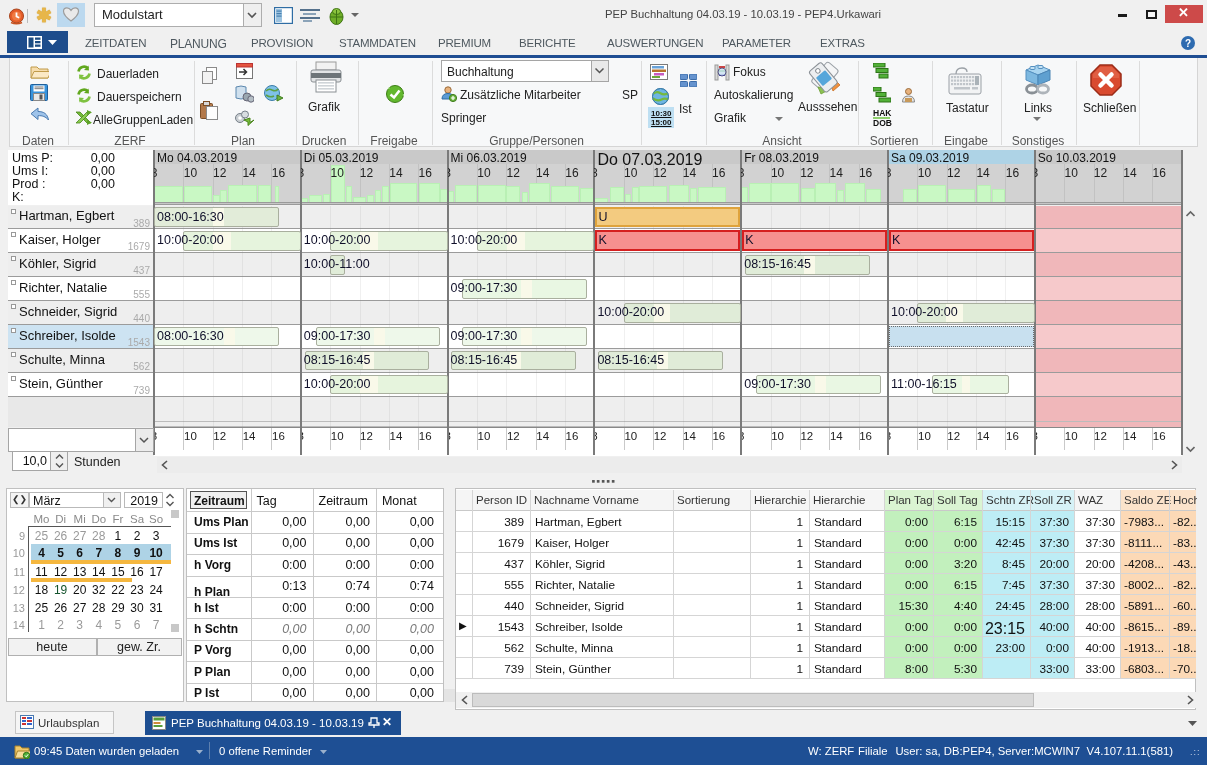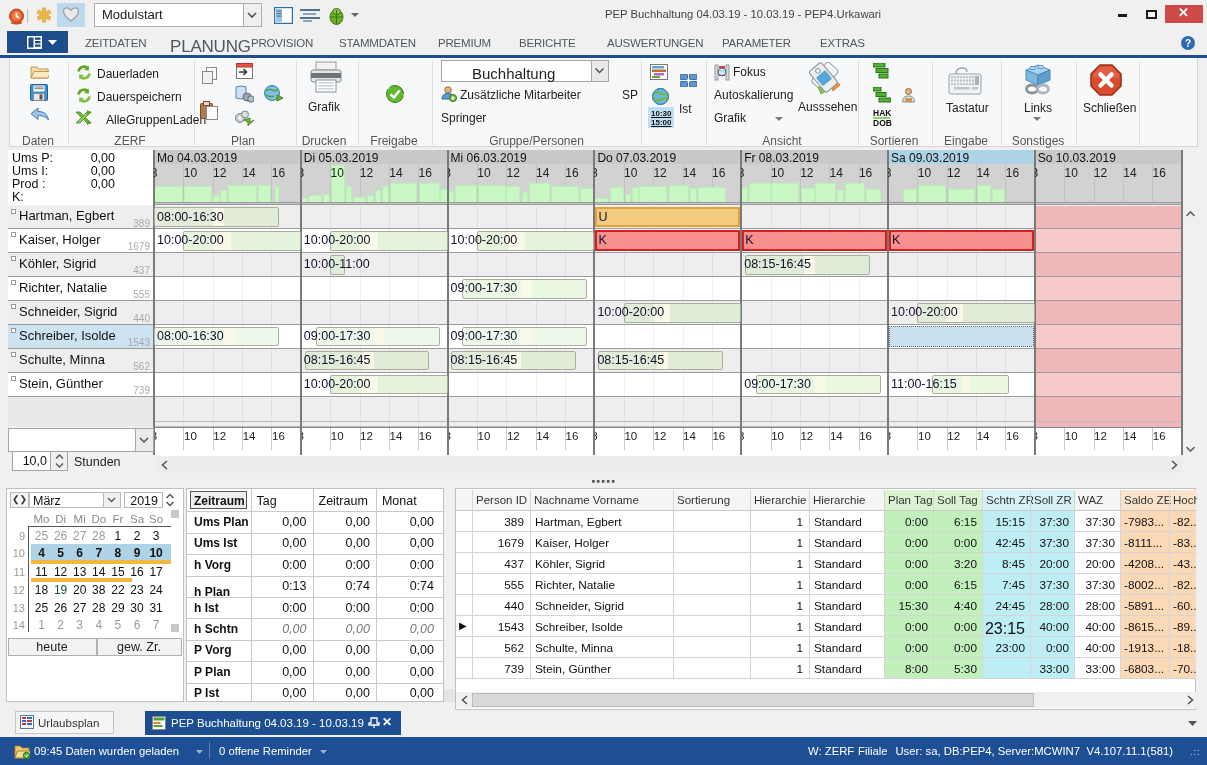--- a/index.html
+++ b/index.html
@@ -58,21 +58,21 @@
     <rect x="0.5" y="0.5" width="14" height="12" fill="#fff" stroke="#fff"></rect>
     <rect x="1.5" y="1.5" width="5" height="10" fill="#1d4c82"></rect>
     <rect x="8" y="1.5" width="5.5" height="2.3" fill="#1d4c82"></rect>
     <rect x="8" y="5" width="5.5" height="2.3" fill="#1d4c82"></rect>
     <rect x="8" y="8.5" width="5.5" height="2.3" fill="#1d4c82"></rect>
   </svg>
 <svg class="ab" style="left:48px;top:40px" width="9" height="6">
     <path d="M0 0 L4.5 5 L9 0" fill="#fff"></path>
   </svg>
 <div class="tx" style="left:85px;top:37px;font-size:11.5px;letter-spacing:-0.2px;color:#4e585f;">ZEITDATEN</div>
-<div class="tx" style="left:170px;top:37px;font-size:17px;letter-spacing:-0.2px;color:#4e585f;">PLANUNG</div>
+<div class="tx" style="left:170px;top:37px;font-size:12px;letter-spacing:-0.2px;color:#4e585f;">PLANUNG</div>
 <div class="tx" style="left:251px;top:37px;font-size:11.5px;letter-spacing:-0.2px;color:#4e585f;">PROVISION</div>
 <div class="tx" style="left:339px;top:37px;font-size:11.5px;letter-spacing:-0.2px;color:#4e585f;">STAMMDATEN</div>
 <div class="tx" style="left:438px;top:37px;font-size:11.5px;letter-spacing:-0.2px;color:#4e585f;">PREMIUM</div>
 <div class="tx" style="left:519px;top:37px;font-size:11.5px;letter-spacing:-0.2px;color:#4e585f;">BERICHTE</div>
 <div class="tx" style="left:607px;top:37px;font-size:11.5px;letter-spacing:-0.2px;color:#4e585f;">AUSWERTUNGEN</div>
 <div class="tx" style="left:722px;top:37px;font-size:11.5px;letter-spacing:-0.2px;color:#4e585f;">PARAMETER</div>
 <div class="tx" style="left:820px;top:37px;font-size:11.5px;letter-spacing:-0.2px;color:#4e585f;">EXTRAS</div>
 <svg class="ab" style="left:1181px;top:36px" width="14" height="14">
     <circle cx="7" cy="7" r="7" fill="#2e6bb0"></circle>
     <text x="7" y="11" font-size="10" font-weight="bold" fill="#fff" text-anchor="middle" font-family="Liberation Sans">?</text>
@@ -127,21 +127,21 @@
     <path d="M13.5 8.5 A5.5 5.5 0 0 1 4 11.5" stroke="#7fc241" stroke-width="2.6" fill="none"></path>
     <path d="M3.5 14.5 L3 9.5 L8 10 Z" fill="#7fc241"></path>
   </svg>
 <svg class="ab" style="left:75px;top:110px" width="17" height="15">
     <path d="M1 2 L5 2 L16 13 L12 13 Z" fill="#76bb3a" stroke="#49851b" stroke-width="0.8"></path>
     <path d="M16 2 L12 2 L1 13 L5 13 Z" fill="#8ccc52" stroke="#49851b" stroke-width="0.8"></path>
     <path d="M12 0 L17 2.5 L12 5 Z M12 10 L17 12.5 L12 15 Z" fill="#5ea327"></path>
   </svg>
 <div class="tx" style="left:97px;top:67px;font-size:12px;color:#222;">Dauerladen</div>
 <div class="tx" style="left:97px;top:90px;font-size:12px;color:#222;">Dauerspeichern</div>
-<div class="tx" style="left:106px;top:112.5px;font-size:12px;color:#222;">AlleGruppenLaden</div>
+<div class="tx" style="left:93px;top:112.5px;font-size:12px;color:#222;">AlleGruppenLaden</div>
 <svg class="ab" style="left:202px;top:67px" width="17" height="17">
     <rect x="4.5" y="0.5" width="10" height="12" fill="#fff" stroke="#8a8a8a"></rect>
     <rect x="0.5" y="4.5" width="10" height="12" fill="#f2f2f2" stroke="#8a8a8a"></rect>
   </svg>
 <svg class="ab" style="left:200px;top:101px" width="18" height="19">
     <rect x="0.5" y="2.5" width="12" height="15" rx="1" fill="#b3794a" stroke="#7c4e26"></rect>
     <rect x="3.5" y="0.5" width="6" height="4" fill="#d9d9d9" stroke="#7c4e26"></rect>
     <rect x="6.5" y="5.5" width="11" height="13" fill="#fdfdfd" stroke="#8a8a8a"></rect>
   </svg>
 <svg class="ab" style="left:236px;top:63px" width="17" height="16">
@@ -174,21 +174,21 @@
     <rect x="10" y="25" width="16" height="1.6" fill="#cfd4d8"></rect>
     <rect x="10" y="28" width="16" height="1.6" fill="#cfd4d8"></rect>
   </svg>
 <div class="tx" style="left:324px;top:100px;font-size:12px;color:#222;transform:translateX(-50%);">Grafik</div>
 <svg class="ab" style="left:386px;top:85px" width="18" height="18">
     <circle cx="9" cy="9" r="8.5" fill="#62b82e" stroke="#3c7d15"></circle>
     <circle cx="9" cy="9" r="8.5" fill="none" stroke="#a5dd83" stroke-width="1.2" stroke-dasharray="2 30"></circle>
     <path d="M4.5 9.5 L8 12.5 L13.5 5.5" stroke="#fff" stroke-width="2.6" fill="none"></path>
   </svg>
 <div class="ab" style="left:441px;top:60px;width:168px;height:22px;background:#fff;border:1px solid #a5a5a5;"></div>
-<div class="tx" style="left:472px;top:64.5px;font-size:15px;color:#222;">Buchhaltung</div>
+<div class="tx" style="left:447px;top:64.5px;font-size:12px;color:#222;">Buchhaltung</div>
 <div class="ab" style="left:591px;top:61px;width:17px;height:20px;background:#e9e9e9;border-left:1px solid #a5a5a5;"></div>
 <svg class="ab" style="left:595px;top:68px" width="9" height="6">
     <path d="M0.5 0.5 L4.5 4.5 L8.5 0.5" stroke="#555" stroke-width="1.5" fill="none"></path>
   </svg>
 <svg class="ab" style="left:441px;top:86px" width="16" height="16">
     <circle cx="7" cy="4" r="3.2" fill="#e8b27d" stroke="#9a6b3a"></circle>
     <path d="M1 13 Q1 7.5 7 7.5 Q13 7.5 13 13 Z" fill="#5b9bd5" stroke="#2f6da4"></path>
     <circle cx="12" cy="12" r="3.6" fill="#6cb33f" stroke="#3f7d1d"></circle>
     <path d="M12 10 L12 14 M10 12 L14 12" stroke="#fff" stroke-width="1.2"></path>
   </svg>
@@ -357,21 +357,21 @@
     <div class="tx" style="left:0.0px;top:1.5px;font-size:12px;color:#222;transform:translateX(-50%);">8</div>
     <div class="tx" style="left:36.4px;top:1.5px;font-size:12px;color:#222;transform:translateX(-50%);">10</div>
     <div class="tx" style="left:65.7px;top:1.5px;font-size:12px;color:#222;transform:translateX(-50%);">12</div>
     <div class="tx" style="left:95.1px;top:1.5px;font-size:12px;color:#222;transform:translateX(-50%);">14</div>
     <div class="tx" style="left:124.4px;top:1.5px;font-size:12px;color:#222;transform:translateX(-50%);">16</div>
   </div>
 <div class="ab" style="left:477.0px;top:164px;width:1px;height:38px;background:#c2c2c2;"></div>
 <div class="ab" style="left:506.3px;top:164px;width:1px;height:38px;background:#c2c2c2;"></div>
 <div class="ab" style="left:535.7px;top:164px;width:1px;height:38px;background:#c2c2c2;"></div>
 <div class="ab" style="left:565.0px;top:164px;width:1px;height:38px;background:#c2c2c2;"></div>
-<div class="tx" style="left:597.4px;top:151px;font-size:12px;color:#111;">Do 07.03.2019</div>
+<div class="tx" style="left:597.4px;top:151px;font-size:16px;color:#111;">Do 07.03.2019</div>
 <div class="ab" style="left:594.4px;top:164px;width:146.8px;height:14px;overflow:hidden;z-index:3;">
     <div class="tx" style="left:0.0px;top:1.5px;font-size:12px;color:#222;transform:translateX(-50%);">8</div>
     <div class="tx" style="left:36.4px;top:1.5px;font-size:12px;color:#222;transform:translateX(-50%);">10</div>
     <div class="tx" style="left:65.7px;top:1.5px;font-size:12px;color:#222;transform:translateX(-50%);">12</div>
     <div class="tx" style="left:95.1px;top:1.5px;font-size:12px;color:#222;transform:translateX(-50%);">14</div>
     <div class="tx" style="left:124.4px;top:1.5px;font-size:12px;color:#222;transform:translateX(-50%);">16</div>
   </div>
 <div class="ab" style="left:623.8px;top:164px;width:1px;height:38px;background:#c2c2c2;"></div>
 <div class="ab" style="left:653.1px;top:164px;width:1px;height:38px;background:#c2c2c2;"></div>
 <div class="ab" style="left:682.5px;top:164px;width:1px;height:38px;background:#c2c2c2;"></div>
@@ -761,21 +761,21 @@
 <div class="tx" style="left:60.6px;top:564.5px;font-size:12px;font-weight:normal;color:#111;transform:translateX(-50%);">12</div>
 <div class="tx" style="left:79.7px;top:564.5px;font-size:12px;font-weight:normal;color:#111;transform:translateX(-50%);">13</div>
 <div class="tx" style="left:98.8px;top:564.5px;font-size:12px;font-weight:normal;color:#111;transform:translateX(-50%);">14</div>
 <div class="tx" style="left:117.9px;top:564.5px;font-size:12px;font-weight:normal;color:#111;transform:translateX(-50%);">15</div>
 <div class="tx" style="left:137.0px;top:564.5px;font-size:12px;font-weight:normal;color:#111;transform:translateX(-50%);">16</div>
 <div class="tx" style="left:156.1px;top:564.5px;font-size:12px;font-weight:normal;color:#111;transform:translateX(-50%);">17</div>
 <div class="tx" style="left:25px;top:584.0px;font-size:11px;color:#999;transform:translateX(-100%);">12</div>
 <div class="tx" style="left:41.5px;top:583.0px;font-size:12px;font-weight:normal;color:#111;transform:translateX(-50%);">18</div>
 <div class="tx" style="left:60.6px;top:583.0px;font-size:12px;font-weight:normal;color:#14532d;transform:translateX(-50%);">19</div>
 <div class="tx" style="left:79.7px;top:583.0px;font-size:12px;font-weight:normal;color:#111;transform:translateX(-50%);">20</div>
-<div class="tx" style="left:98.8px;top:583.0px;font-size:12px;font-weight:normal;color:#111;transform:translateX(-50%);">38</div>
+<div class="tx" style="left:98.8px;top:583.0px;font-size:12px;font-weight:normal;color:#111;transform:translateX(-50%);">32</div>
 <div class="tx" style="left:117.9px;top:583.0px;font-size:12px;font-weight:normal;color:#111;transform:translateX(-50%);">22</div>
 <div class="tx" style="left:137.0px;top:583.0px;font-size:12px;font-weight:normal;color:#111;transform:translateX(-50%);">23</div>
 <div class="tx" style="left:156.1px;top:583.0px;font-size:12px;font-weight:normal;color:#111;transform:translateX(-50%);">24</div>
 <div class="tx" style="left:25px;top:601.5px;font-size:11px;color:#999;transform:translateX(-100%);">13</div>
 <div class="tx" style="left:41.5px;top:600.5px;font-size:12px;font-weight:normal;color:#111;transform:translateX(-50%);">25</div>
 <div class="tx" style="left:60.6px;top:600.5px;font-size:12px;font-weight:normal;color:#111;transform:translateX(-50%);">26</div>
 <div class="tx" style="left:79.7px;top:600.5px;font-size:12px;font-weight:normal;color:#111;transform:translateX(-50%);">27</div>
 <div class="tx" style="left:98.8px;top:600.5px;font-size:12px;font-weight:normal;color:#111;transform:translateX(-50%);">28</div>
 <div class="tx" style="left:117.9px;top:600.5px;font-size:12px;font-weight:normal;color:#111;transform:translateX(-50%);">29</div>
 <div class="tx" style="left:137.0px;top:600.5px;font-size:12px;font-weight:normal;color:#111;transform:translateX(-50%);">30</div>

